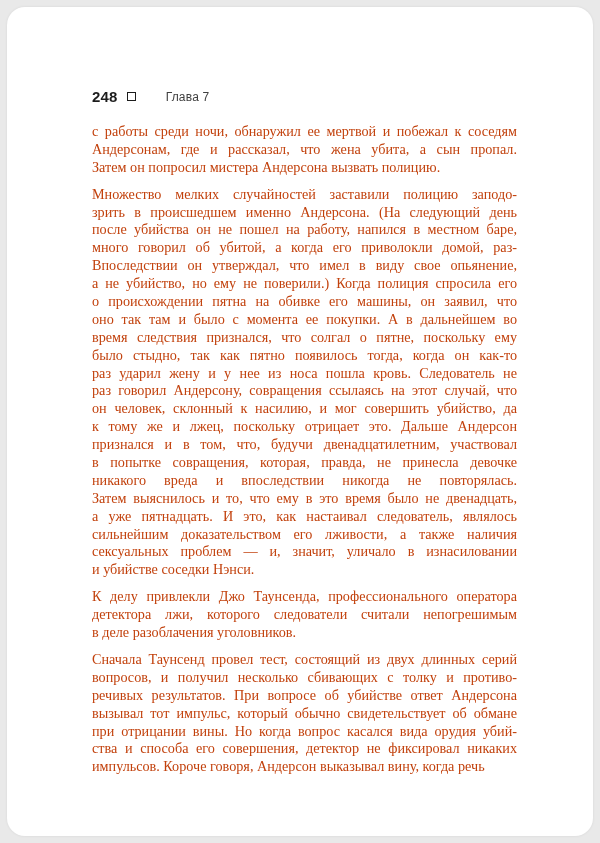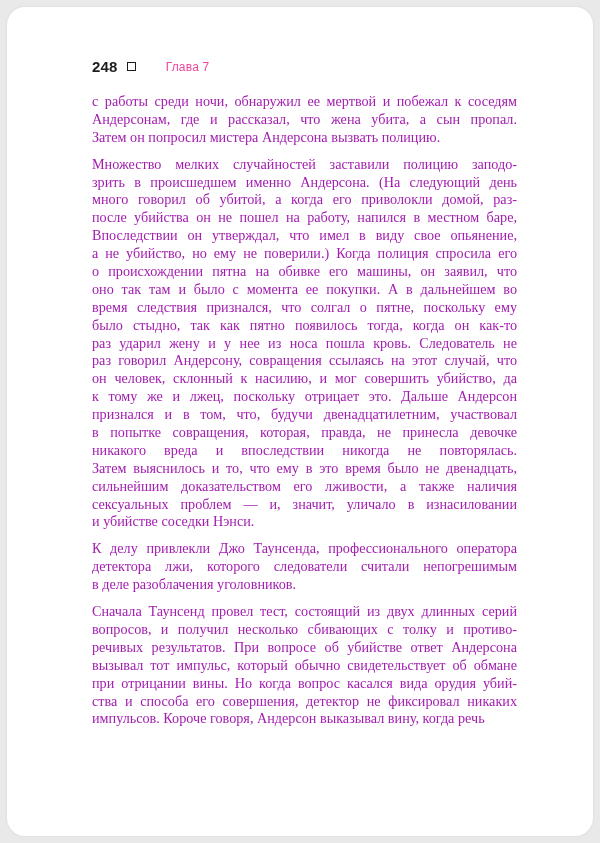--- a/index.html
+++ b/index.html
@@ -17,21 +17,21 @@
   .book-page {
     position: absolute;
     left: 7px;
     top: 7px;
     right: 7px;
     bottom: 7px;
     background: #ffffff;
     border-radius: 18px;
     box-shadow: 0 0 3px rgba(0,0,0,0.08);
     box-sizing: border-box;
-    padding: 51px 76px 40px 85px;
+    padding: 81px 76px 40px 85px;
   }
   .page-header {
     display: flex;
     align-items: center;
     margin-bottom: 18px;
     font-family: "Liberation Sans", sans-serif;
     color: #1c1c1c;
   }
   .page-number {
     font-weight: bold;
@@ -41,25 +41,25 @@
   .square-marker {
     display: inline-block;
     width: 7px;
     height: 7px;
     border: 1.6px solid #1c1c1c;
     margin-left: 9px;
     margin-right: 30px;
   }
   .chapter-title {
     font-size: 12px;
-    color: #ec4899;
+    color: #404040;
     letter-spacing: 0.2px;
   }
   .text-body {
-    color: #a21caf;
+    color: #c2410c;
     font-size: 14.2px;
     line-height: 17.9px;
   }
   .paragraph {
     margin: 0 0 9px 0;
   }
   .paragraph:last-child {
     margin-bottom: 4px;
   }
   .line {
@@ -87,36 +87,37 @@
   <div class="text-body">
 
   <div class="paragraph">
         <div class="line">с работы среди ночи, обнаружил ее мертвой и побежал к соседям</div>
         <div class="line">Андерсонам, где и рассказал, что жена убита, а сын пропал.</div>
         <div class="line last">Затем он попросил мистера Андерсона вызвать полицию.</div>
       </div>
       <div class="paragraph">
         <div class="line">Множество мелких случайностей заставили полицию заподо-</div>
         <div class="line">зрить в происшедшем именно Андерсона. (На следующий день</div>
+        <div class="line">после убийства он не пошел на работу, напился в местном баре,</div>
         <div class="line">много говорил об убитой, а когда его приволокли домой, раз-</div>
-        <div class="line">после убийства он не пошел на работу, напился в местном баре,</div>
         <div class="line">Впоследствии он утверждал, что имел в виду свое опьянение,</div>
         <div class="line">а не убийство, но ему не поверили.) Когда полиция спросила его</div>
         <div class="line">о происхождении пятна на обивке его машины, он заявил, что</div>
         <div class="line">оно так там и было с момента ее покупки. А в дальнейшем во</div>
         <div class="line">время следствия признался, что солгал о пятне, поскольку ему</div>
         <div class="line">было стыдно, так как пятно появилось тогда, когда он как-то</div>
         <div class="line">раз ударил жену и у нее из носа пошла кровь. Следователь не</div>
         <div class="line">раз говорил Андерсону, совращения ссылаясь на этот случай, что</div>
         <div class="line">он человек, склонный к насилию, и мог совершить убийство, да</div>
         <div class="line">к тому же и лжец, поскольку отрицает это. Дальше Андерсон</div>
         <div class="line">признался и в том, что, будучи двенадцатилетним, участвовал</div>
         <div class="line">в попытке совращения, которая, правда, не принесла девочке</div>
         <div class="line">никакого вреда и впоследствии никогда не повторялась.</div>
         <div class="line">Затем выяснилось и то, что ему в это время было не двенадцать,</div>
+        <div class="line">а уже пятнадцать. И это, как настаивал следователь, являлось</div>
         <div class="line">сильнейшим доказательством его лживости, а также наличия</div>
         <div class="line">сексуальных проблем — и, значит, уличало в изнасиловании</div>
         <div class="line last">и убийстве соседки Нэнси.</div>
       </div>
       <div class="paragraph">
         <div class="line">К делу привлекли Джо Таунсенда, профессионального оператора</div>
         <div class="line">детектора лжи, которого следователи считали непогрешимым</div>
         <div class="line last">в деле разоблачения уголовников.</div>
       </div>
       <div class="paragraph">

